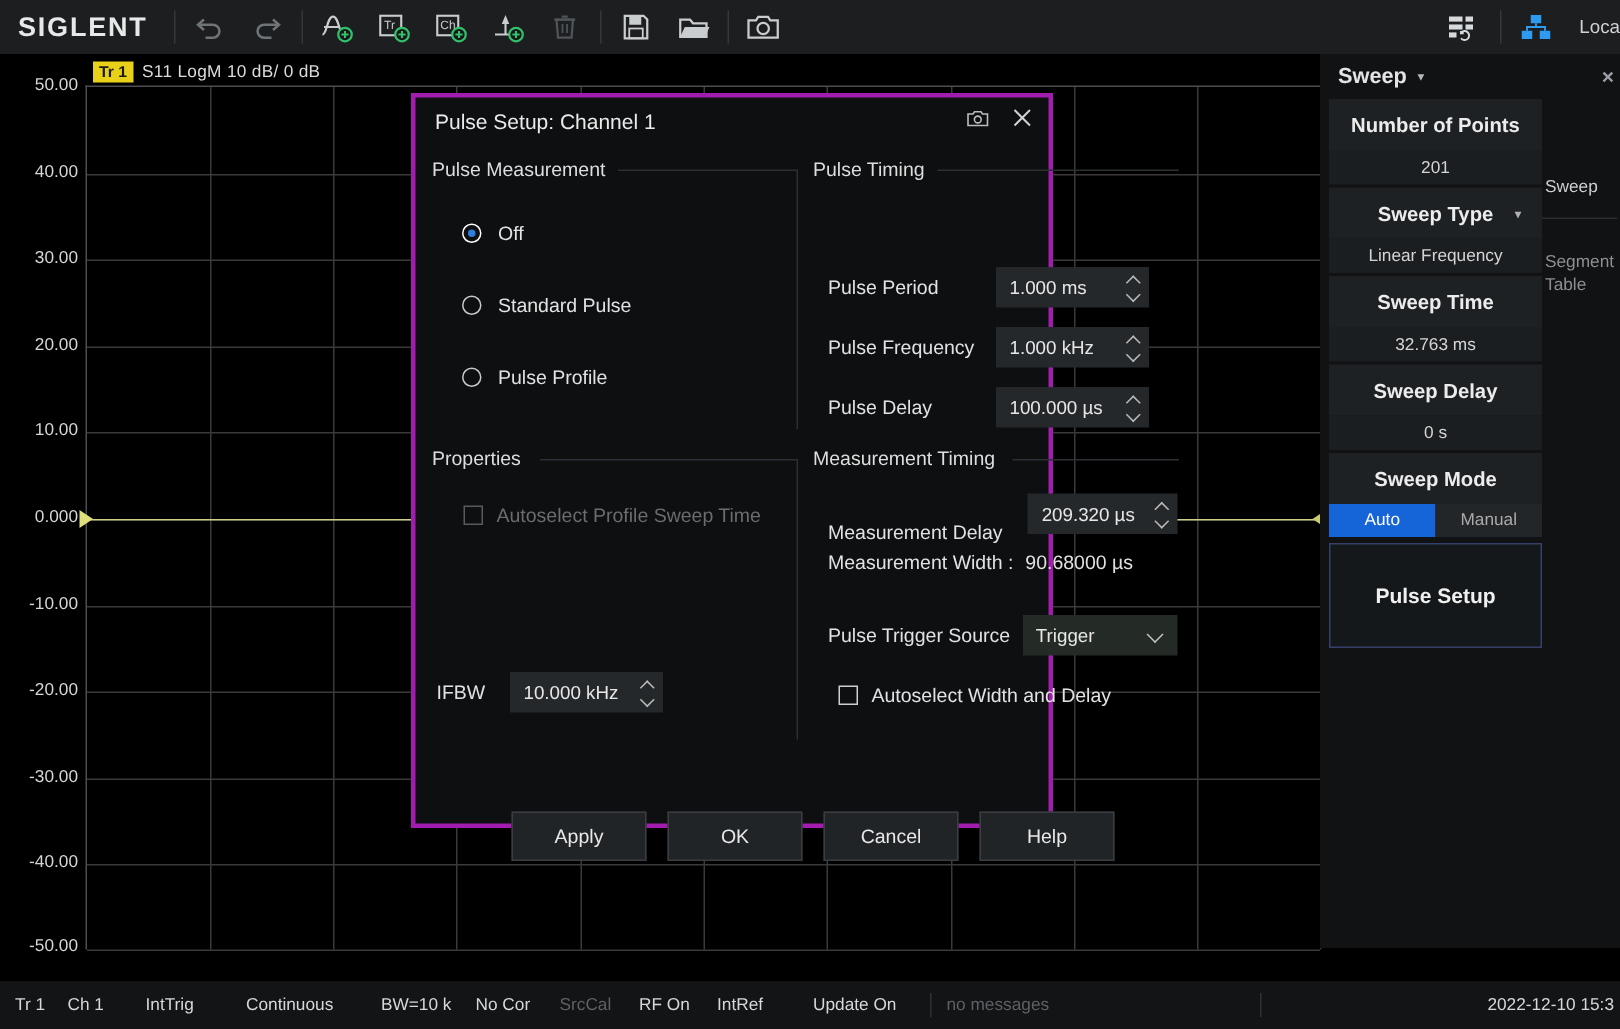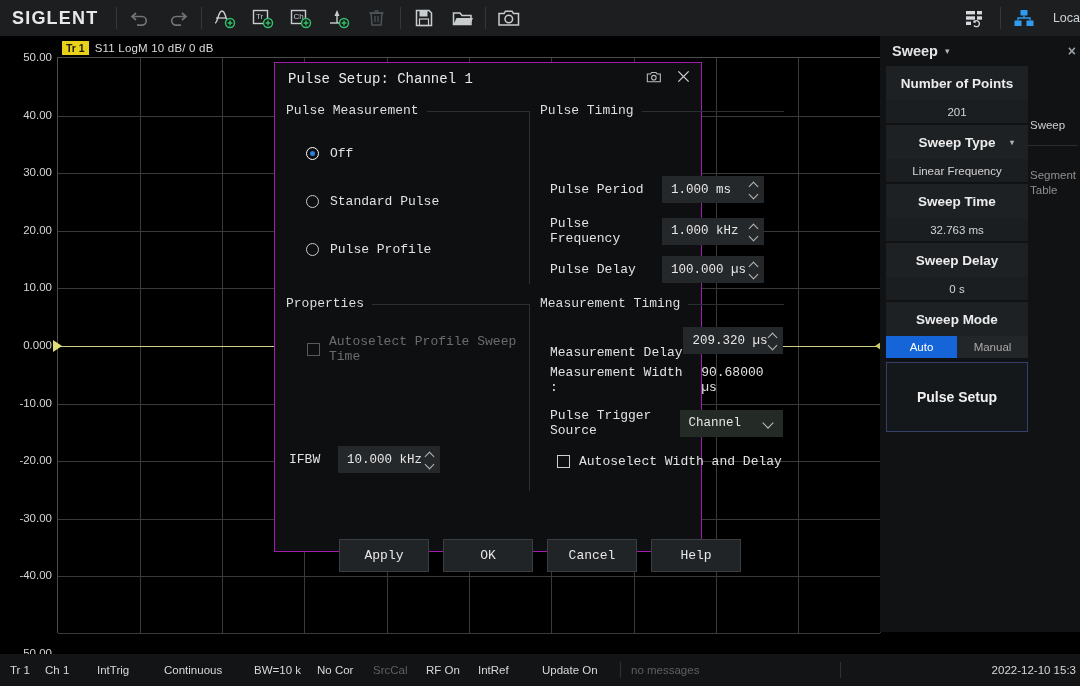--- a/index.html
+++ b/index.html
@@ -128,21 +128,21 @@
     font-size: 11.5px; color: #d8d8d8;
   }
   .st-item { padding: 0 0 0 0; white-space: nowrap; }
   .st-item.dim { color: #5d6164; }
   .st-sep { width: 1px; height: 16px; background: #2e3235; margin: 0 10px; }
   .st-right { margin-left: auto; padding-right: 4px; color: #d8d8d8; }
 
   
   .dialog {
     position: absolute; left: 274px; top: 62px; width: 428px; height: 490px;
-    background: #0d0f11; border: 1px solid #a21caf; font-family: Liberation Mono, monospace;
+    background: #0d0f11; border: 3px solid #a21caf;
   }
   .dlg-title {
     height: 32px; display: flex; align-items: center;
     color: #eaeaea; font-size: 14px; padding-left: 13px; position: relative;
   }
   .dlg-icons { position: absolute; right: 10px; top: 6px; display: flex; gap: 14px; align-items: center; }
   .dlg-body { position: relative; padding: 0 11px; }
   .fs-wrap { position: absolute; }
   .fs-legend {
     color: #dedede; font-size: 13px; position: absolute; left: 0; top: -8px;
@@ -336,21 +336,21 @@
       <div class="ytick" style="top:0px">50.00</div>
       <div class="ytick" style="top:57.6px">40.00</div>
       <div class="ytick" style="top:115.2px">30.00</div>
       <div class="ytick" style="top:172.8px">20.00</div>
       <div class="ytick" style="top:230.4px">10.00</div>
       <div class="ytick" style="top:288px">0.000</div>
       <div class="ytick" style="top:345.6px">-10.00</div>
       <div class="ytick" style="top:403.2px">-20.00</div>
       <div class="ytick" style="top:460.8px">-30.00</div>
       <div class="ytick" style="top:518.4px">-40.00</div>
-      <div class="ytick" style="top:596px">-50.00</div>
+      <div class="ytick" style="top:574px">-50.00</div>
     </div>
 
     <div class="grid">
       <div class="gl-h" style="top:57.6px"></div>
       <div class="gl-h" style="top:115.2px"></div>
       <div class="gl-h" style="top:172.8px"></div>
       <div class="gl-h" style="top:230.4px"></div>
       <div class="gl-h" style="top:288px"></div>
       <div class="gl-h" style="top:345.6px"></div>
       <div class="gl-h" style="top:403.2px"></div>
@@ -558,21 +558,21 @@
         </div>
 
         <div style="position:absolute; left:10px; top:61px; display:flex; gap:8px;">
           <span class="static-text">Measurement Width :</span>
           <span class="static-text">90.68000 µs</span>
         </div>
 
         <div class="fld-row" style="position:absolute; left:10px; top:104px; width:233px;">
           <span class="fld-label" style="width:133px;">Pulse Trigger Source</span>
           <div class="select" style="width:106px;">
-            <span class="v">Channel</span>
+            <span class="v">Trigger</span>
             <span class="dn"></span>
           </div>
         </div>
 
         <div class="cb-row" style="position:absolute; left:17px; top:150px;">
           <span class="cbox"></span>
           <span class="cb-label">Autoselect Width and Delay</span>
         </div>
       </div>
 

